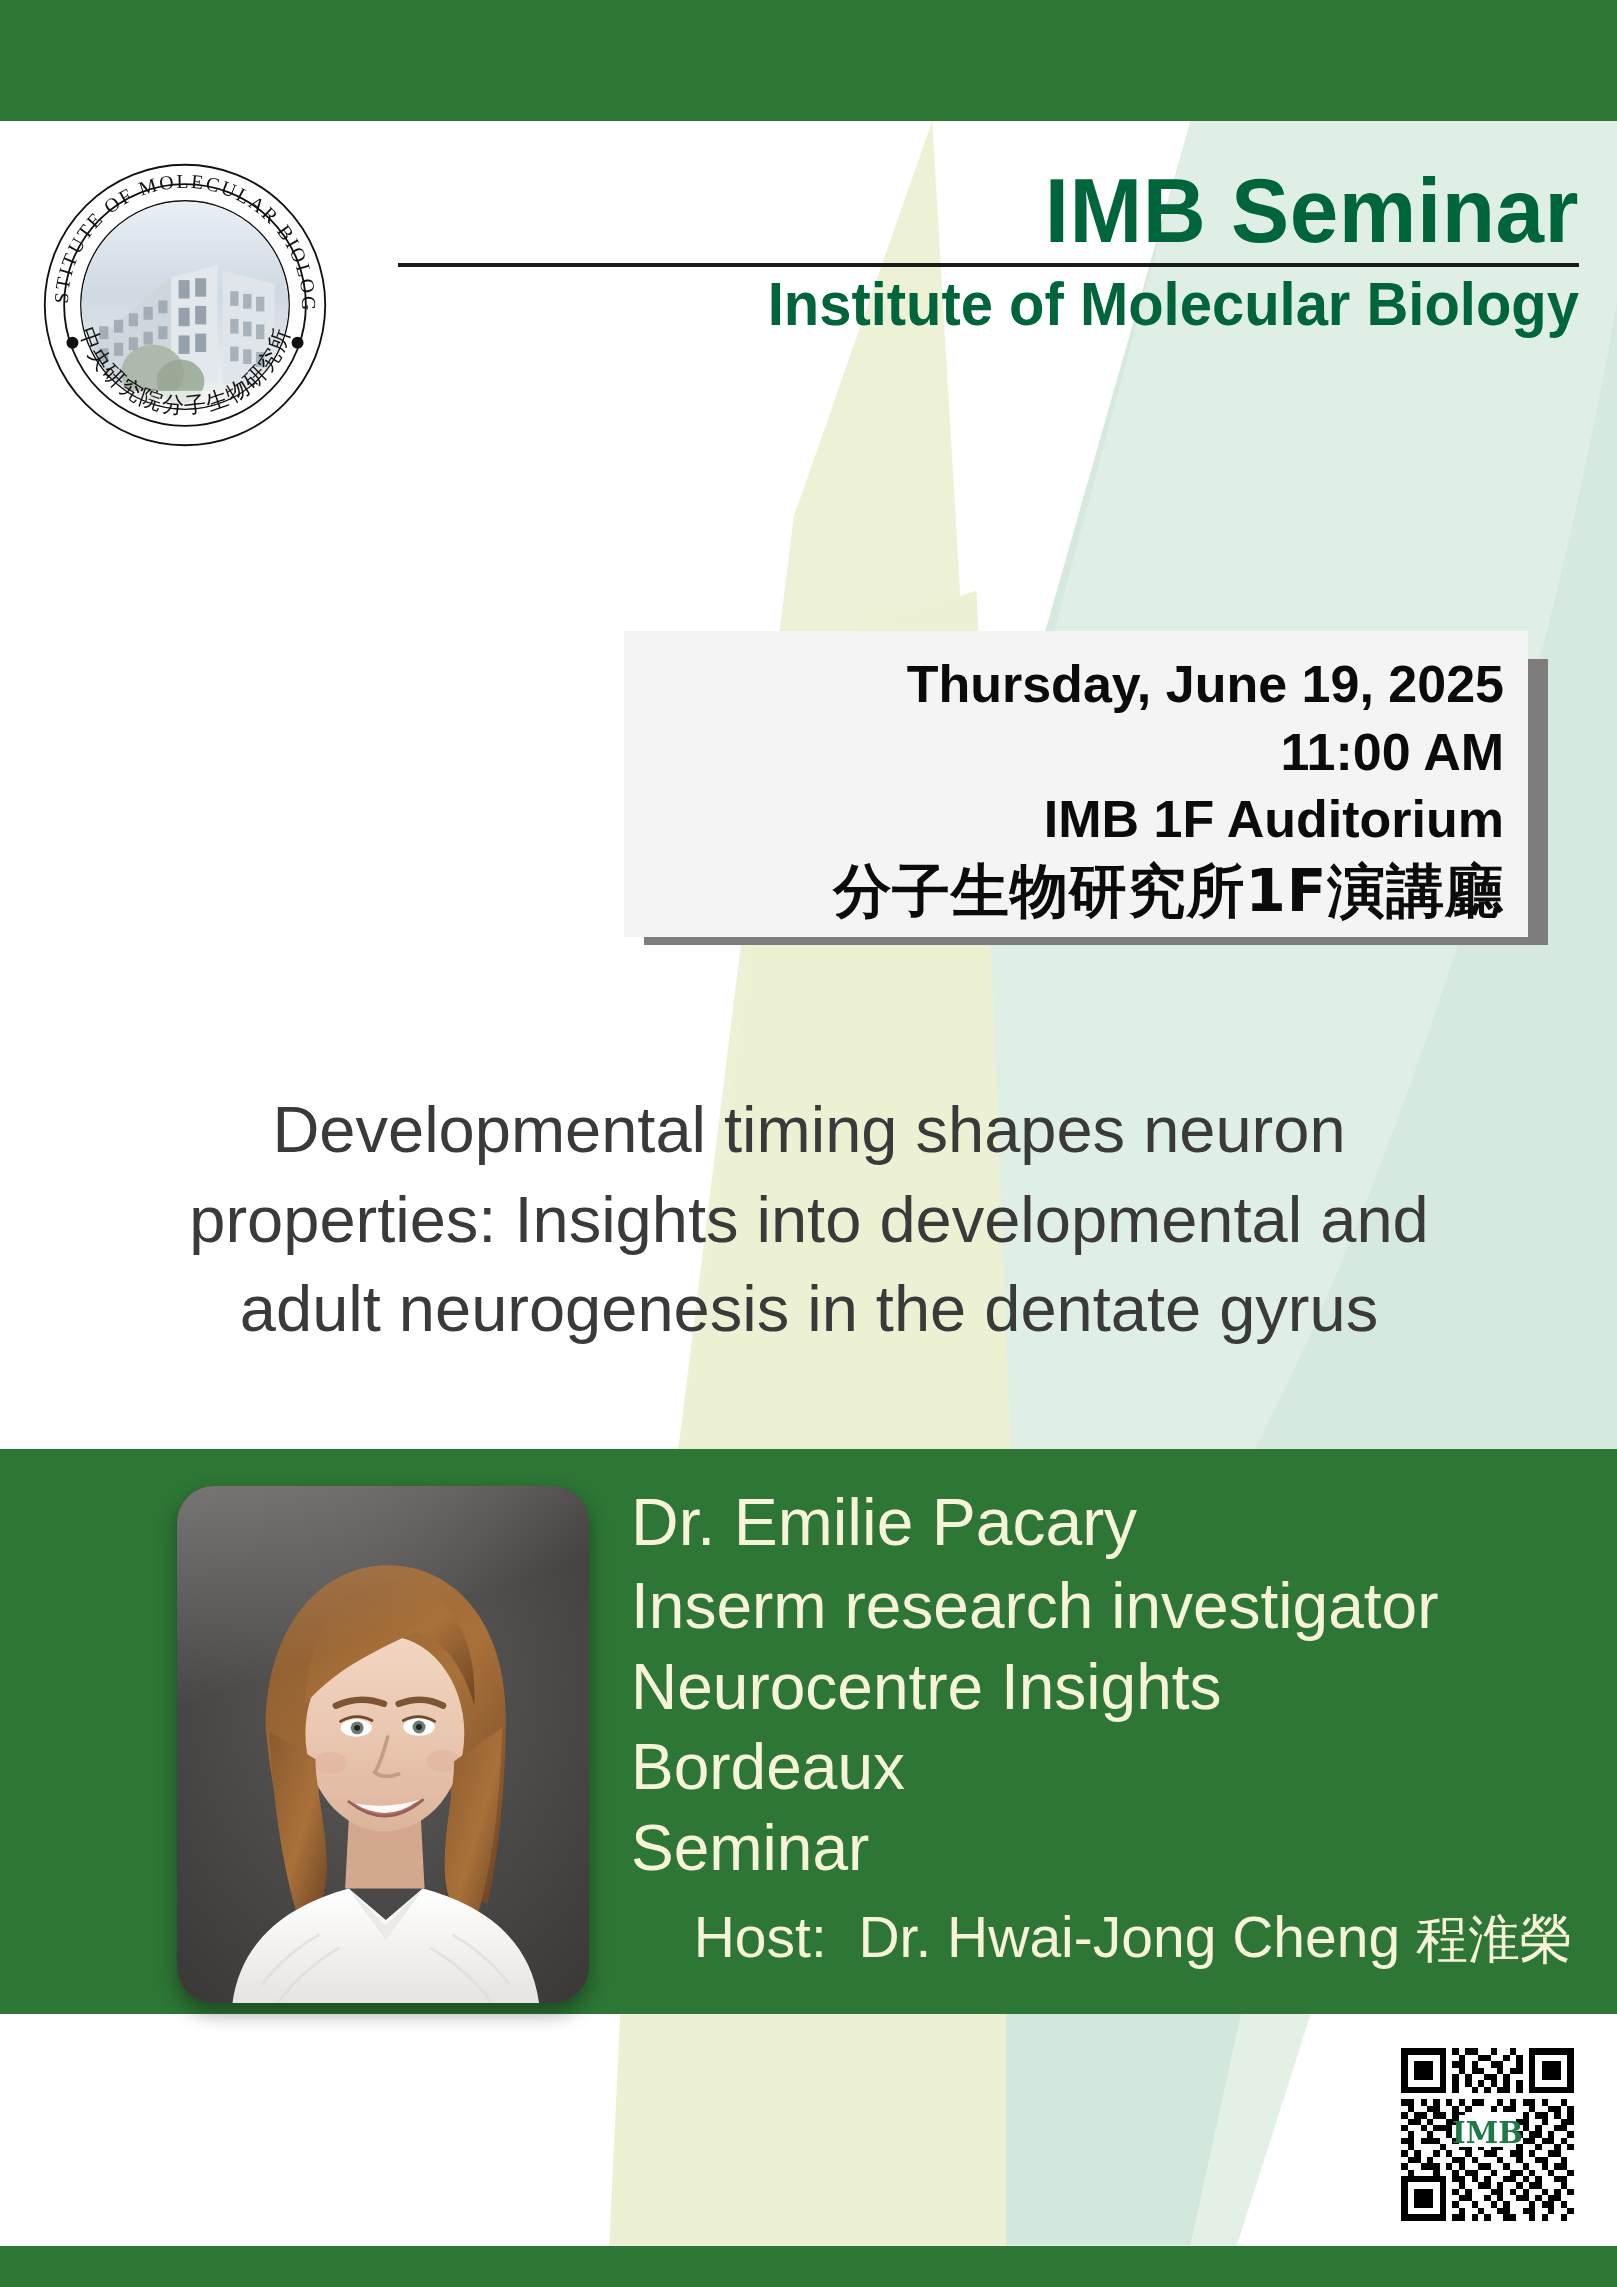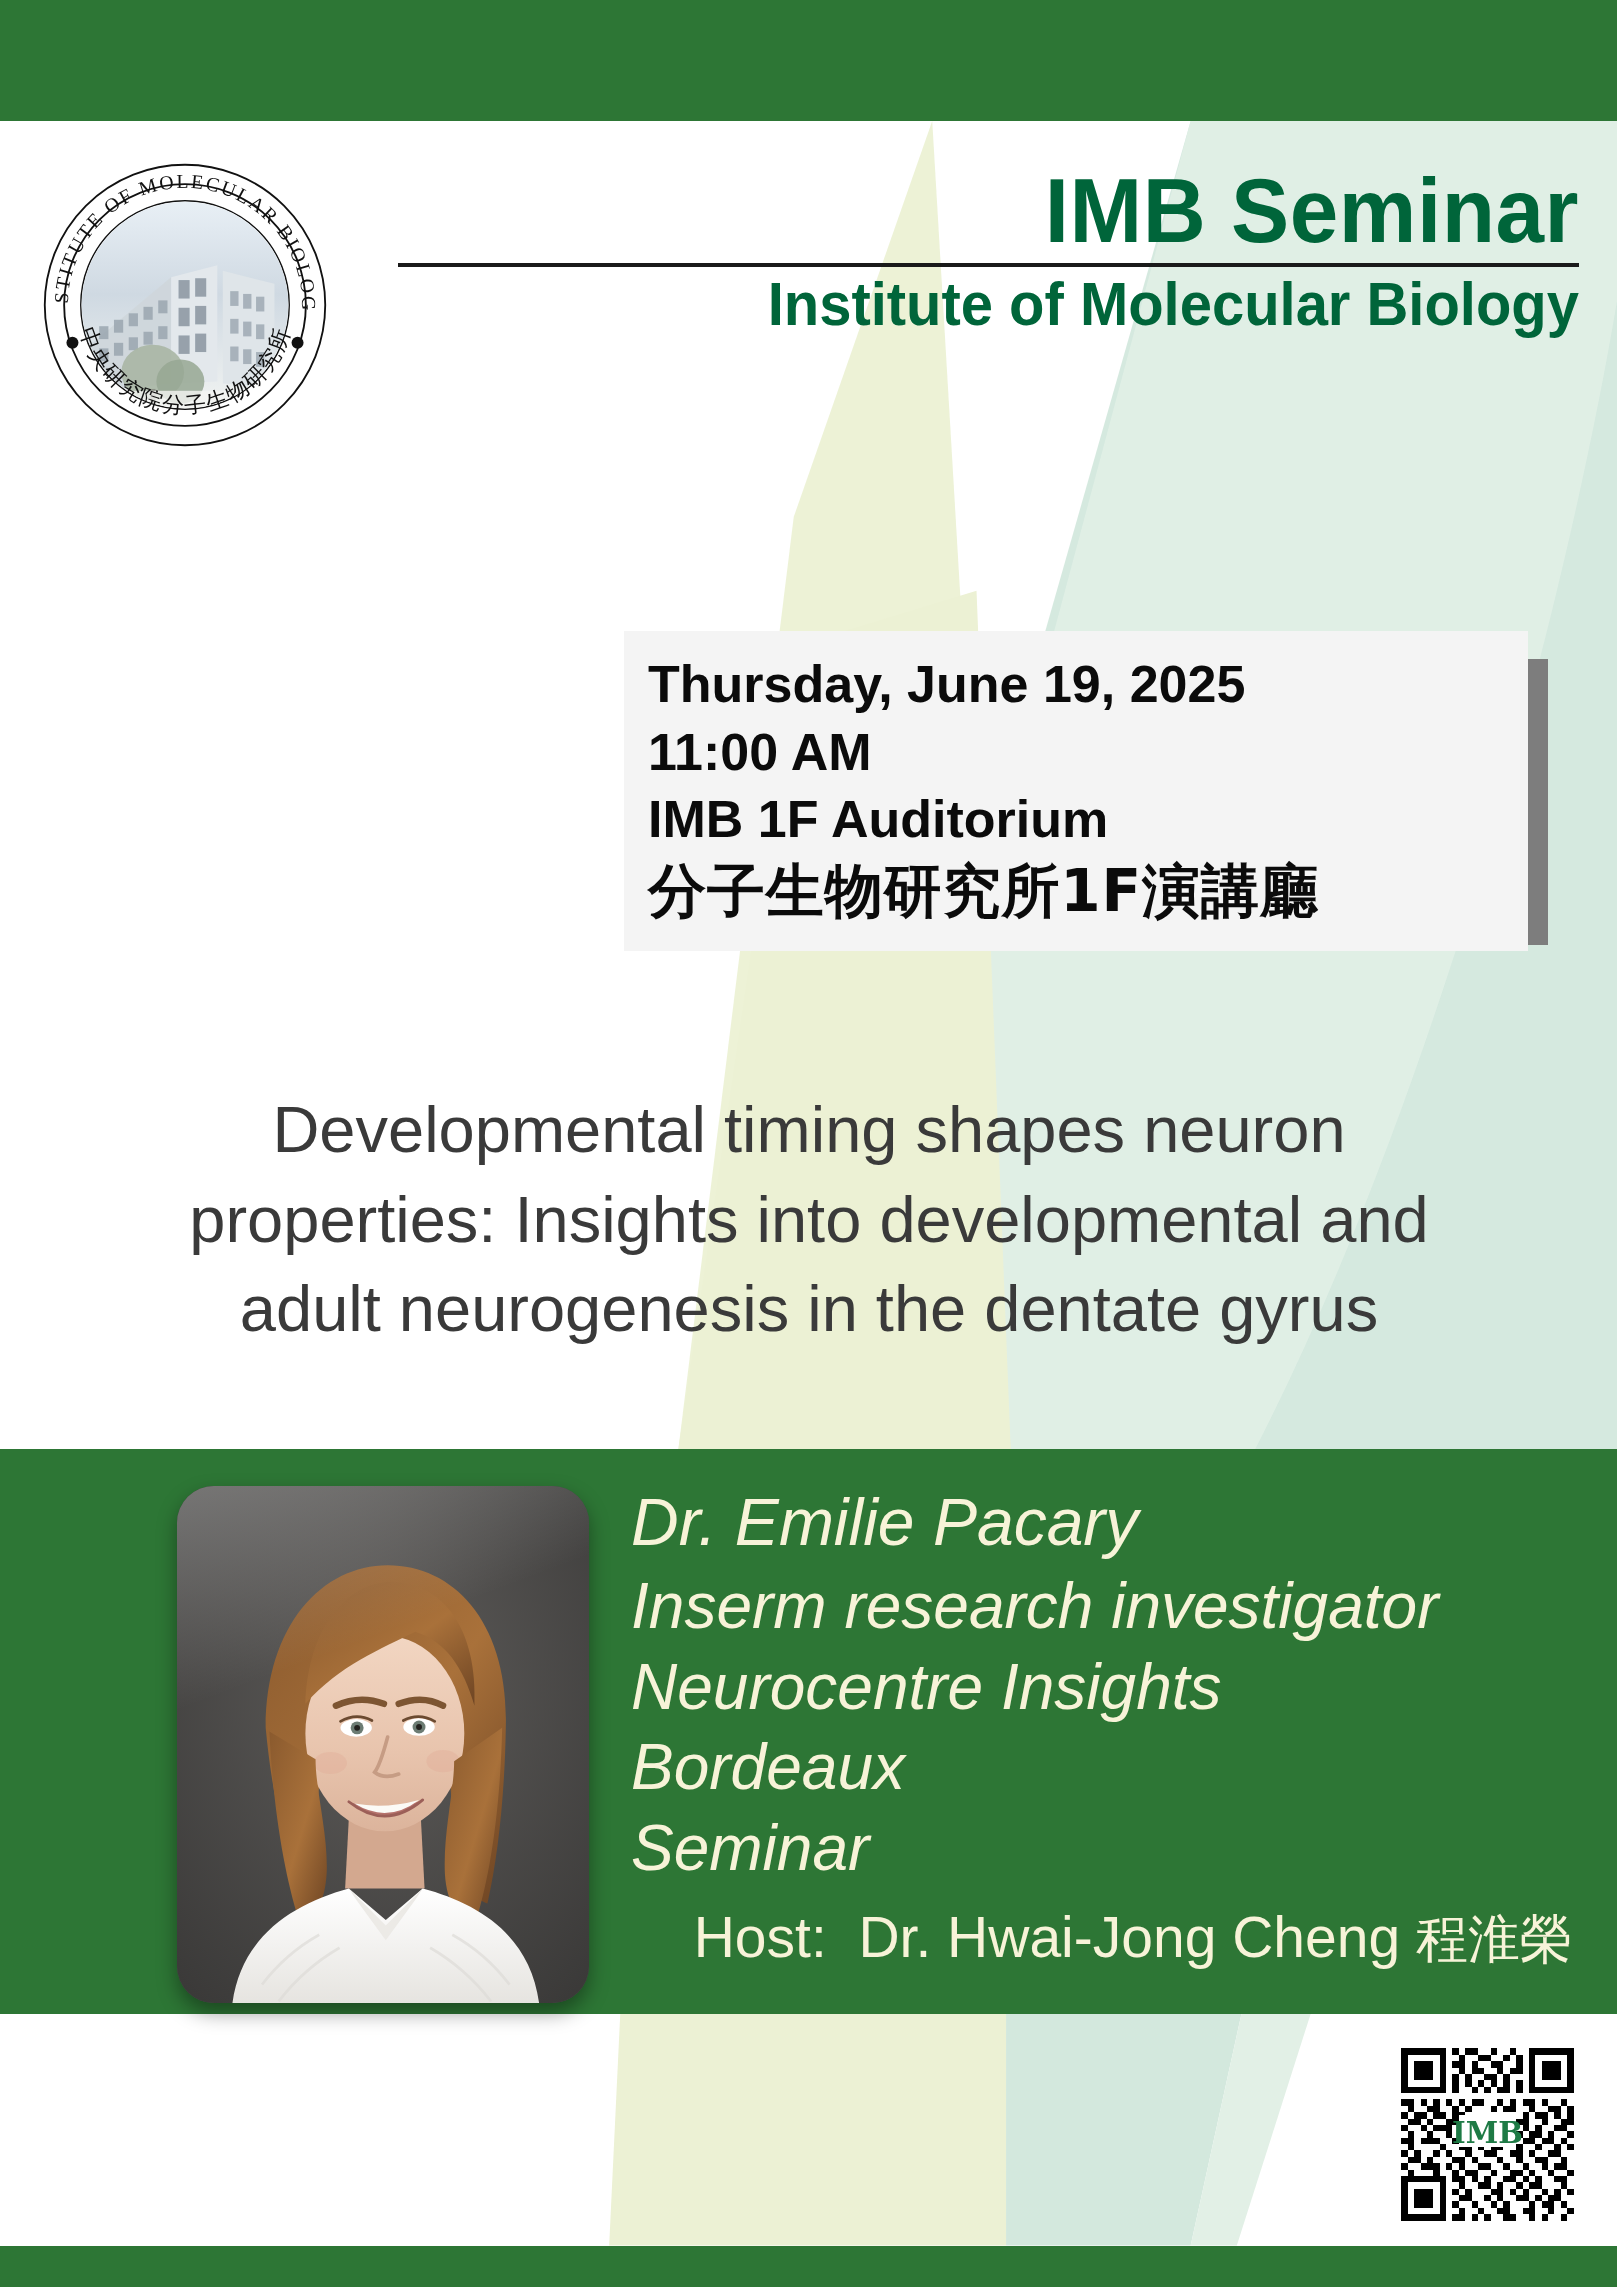--- a/index.html
+++ b/index.html
@@ -57,22 +57,22 @@
   }
 
   
   .infobox-wrap{ position:absolute; left:624px; top:631px; z-index:6; }
   .infobox-shadow{
     position:absolute; left:20px; top:28px; width:904px; height:286px;
     background:#7d7d7d;
   }
   .infobox{
     position:relative; width:904px; min-height:286px;
-    background:#f4f4f4; padding:20px 24px 22px 24px;
-    text-align:left;
+    background:#f4f4f4; padding:20px 24px 8px 24px;
+    text-align:right;
   }
   .infobox div{
     font-family:"Liberation Sans Narrow","Liberation Sans",sans-serif;
     font-weight:700; font-size:52px; line-height:1.30; color:#0b0b0b;
     white-space:nowrap;
   }
   .infobox div.cjk{
     font-family:"DejaVu Sans","Liberation Sans",sans-serif;
     font-weight:700; font-size:58px; letter-spacing:0.9px;
   }
@@ -97,21 +97,20 @@
     overflow:hidden;
     box-shadow:0 9.2px 20px rgba(0,0,0,.38);
     background:#4a4a4a;
   }
   .photo svg{ display:block; width:100%; height:100%; }
 
   .speaker-text{
     position:absolute; left:631px; top:1484px; width:923px; z-index:7;
     font-family:"Liberation Sans Narrow","Liberation Sans",sans-serif;
     color:#F7F3D8;
-    font-style:italic;
   }
   .sp-name{ font-size:66px; line-height:1.16; font-weight:400; margin-bottom:5.5px; }
   .sp-line{ font-size:64px; line-height:1.26; font-weight:400; }
   .sp-host{
     position:absolute; left:631px; top:1903px; width:941px; z-index:7;
     font-family:"Liberation Sans Narrow","Liberation Sans",sans-serif;
     color:#F7F3D8; font-size:57px; line-height:1.2; white-space:pre;text-align:right;
   }
   .sp-host .cjk{ font-family:"DejaVu Sans","Liberation Sans",sans-serif; font-size:52px; }
 

